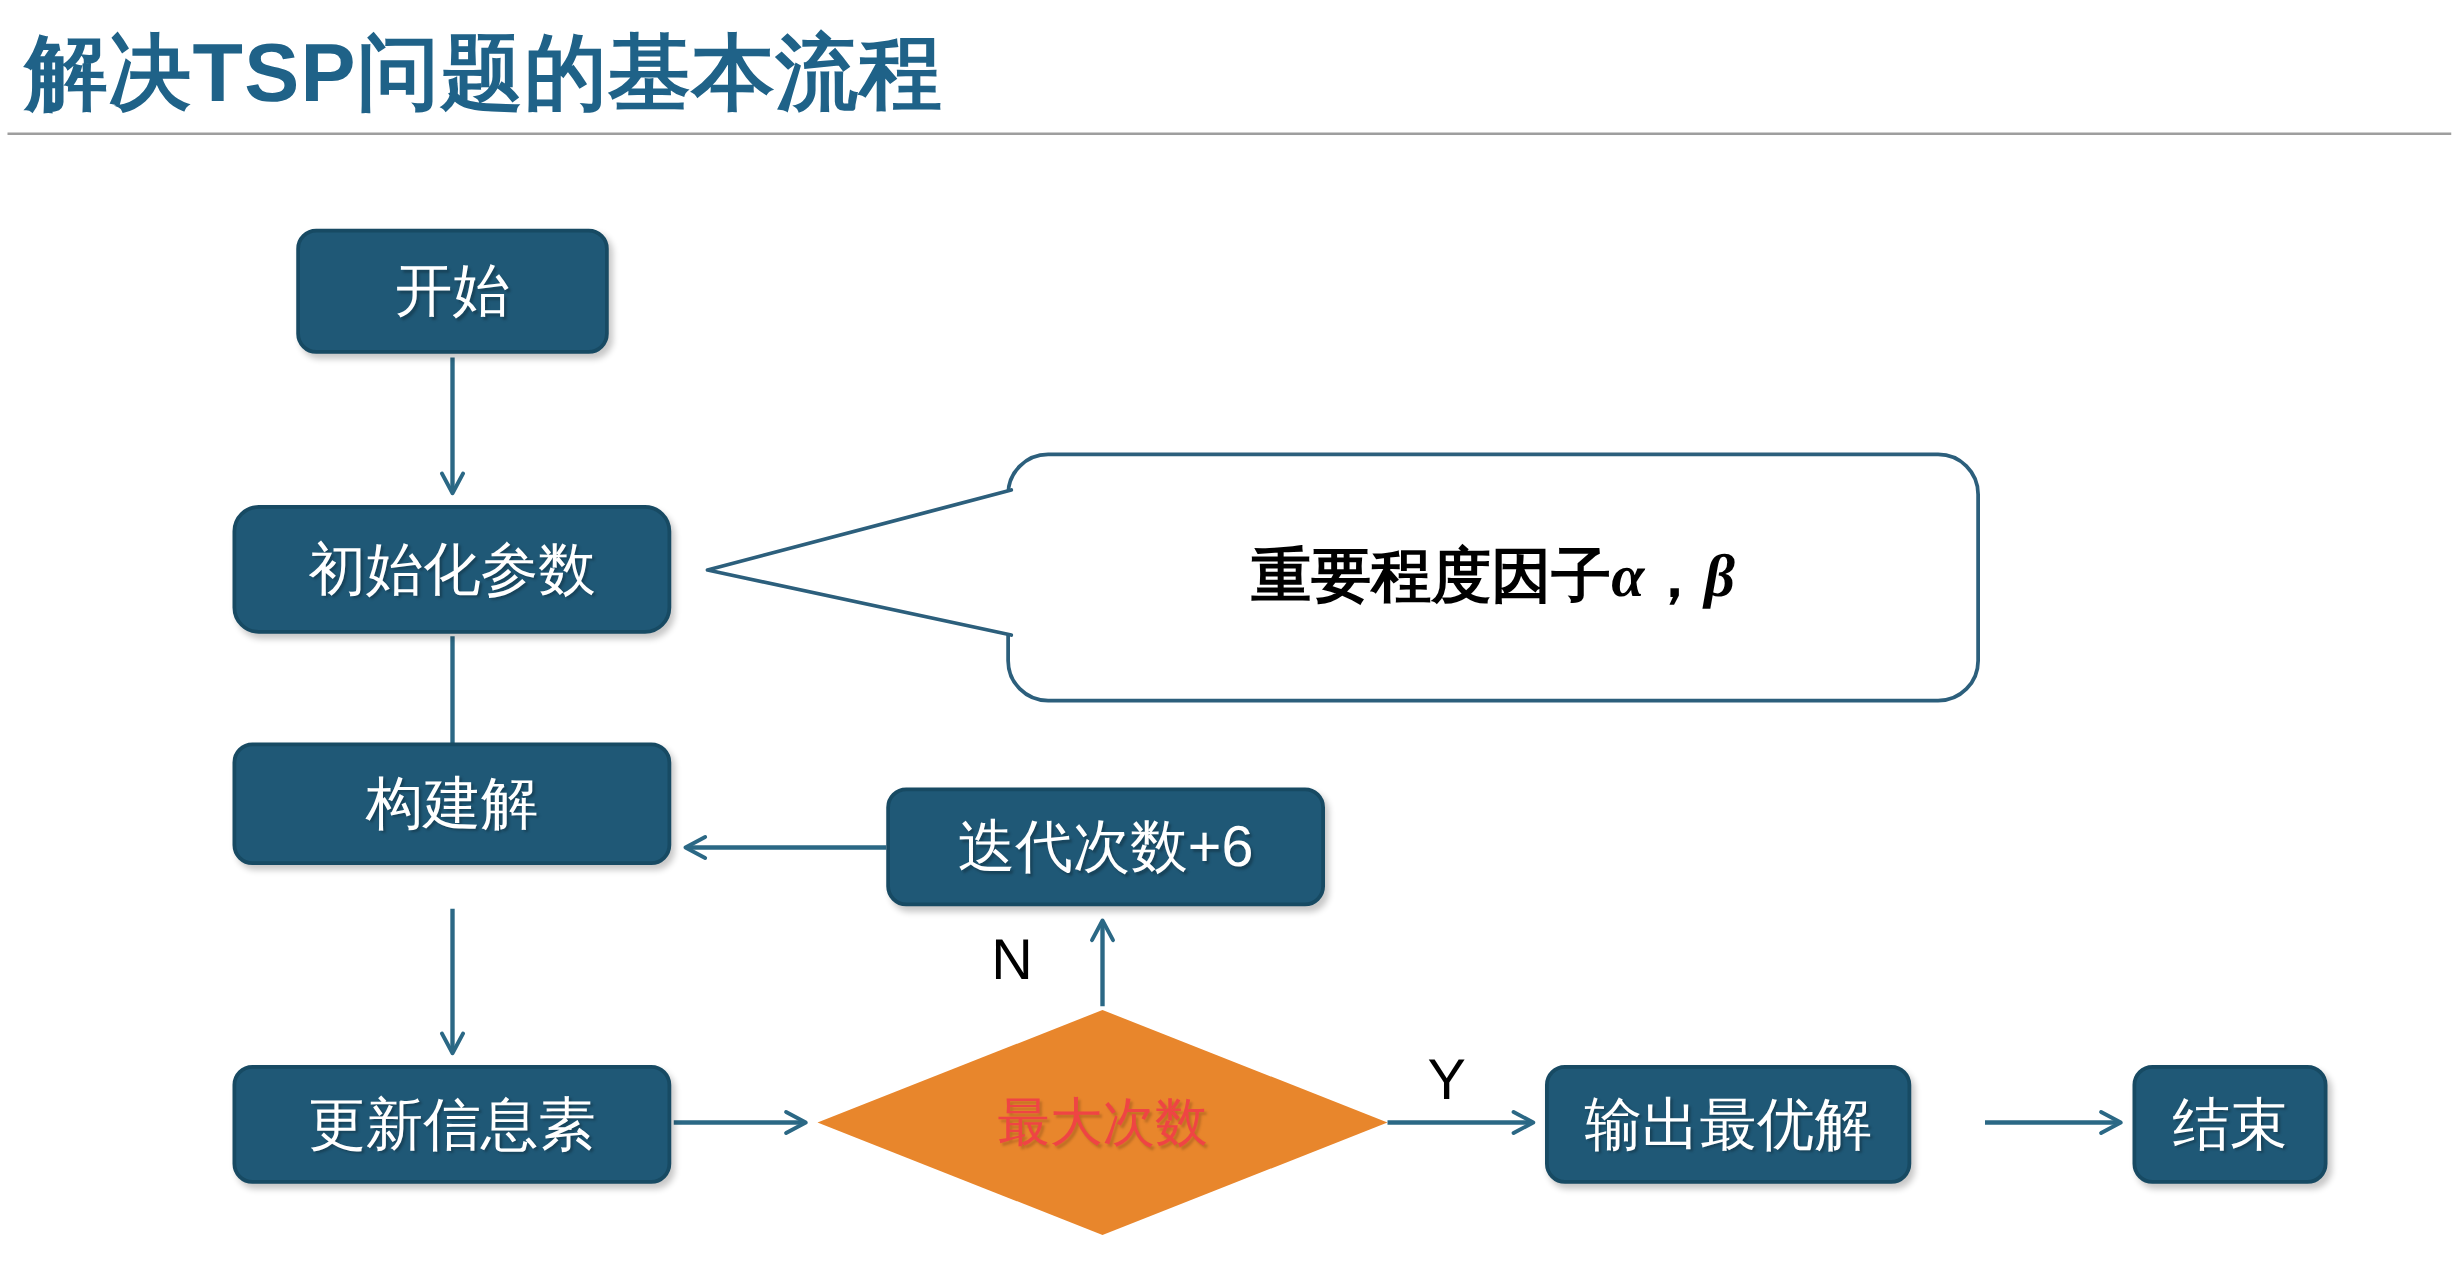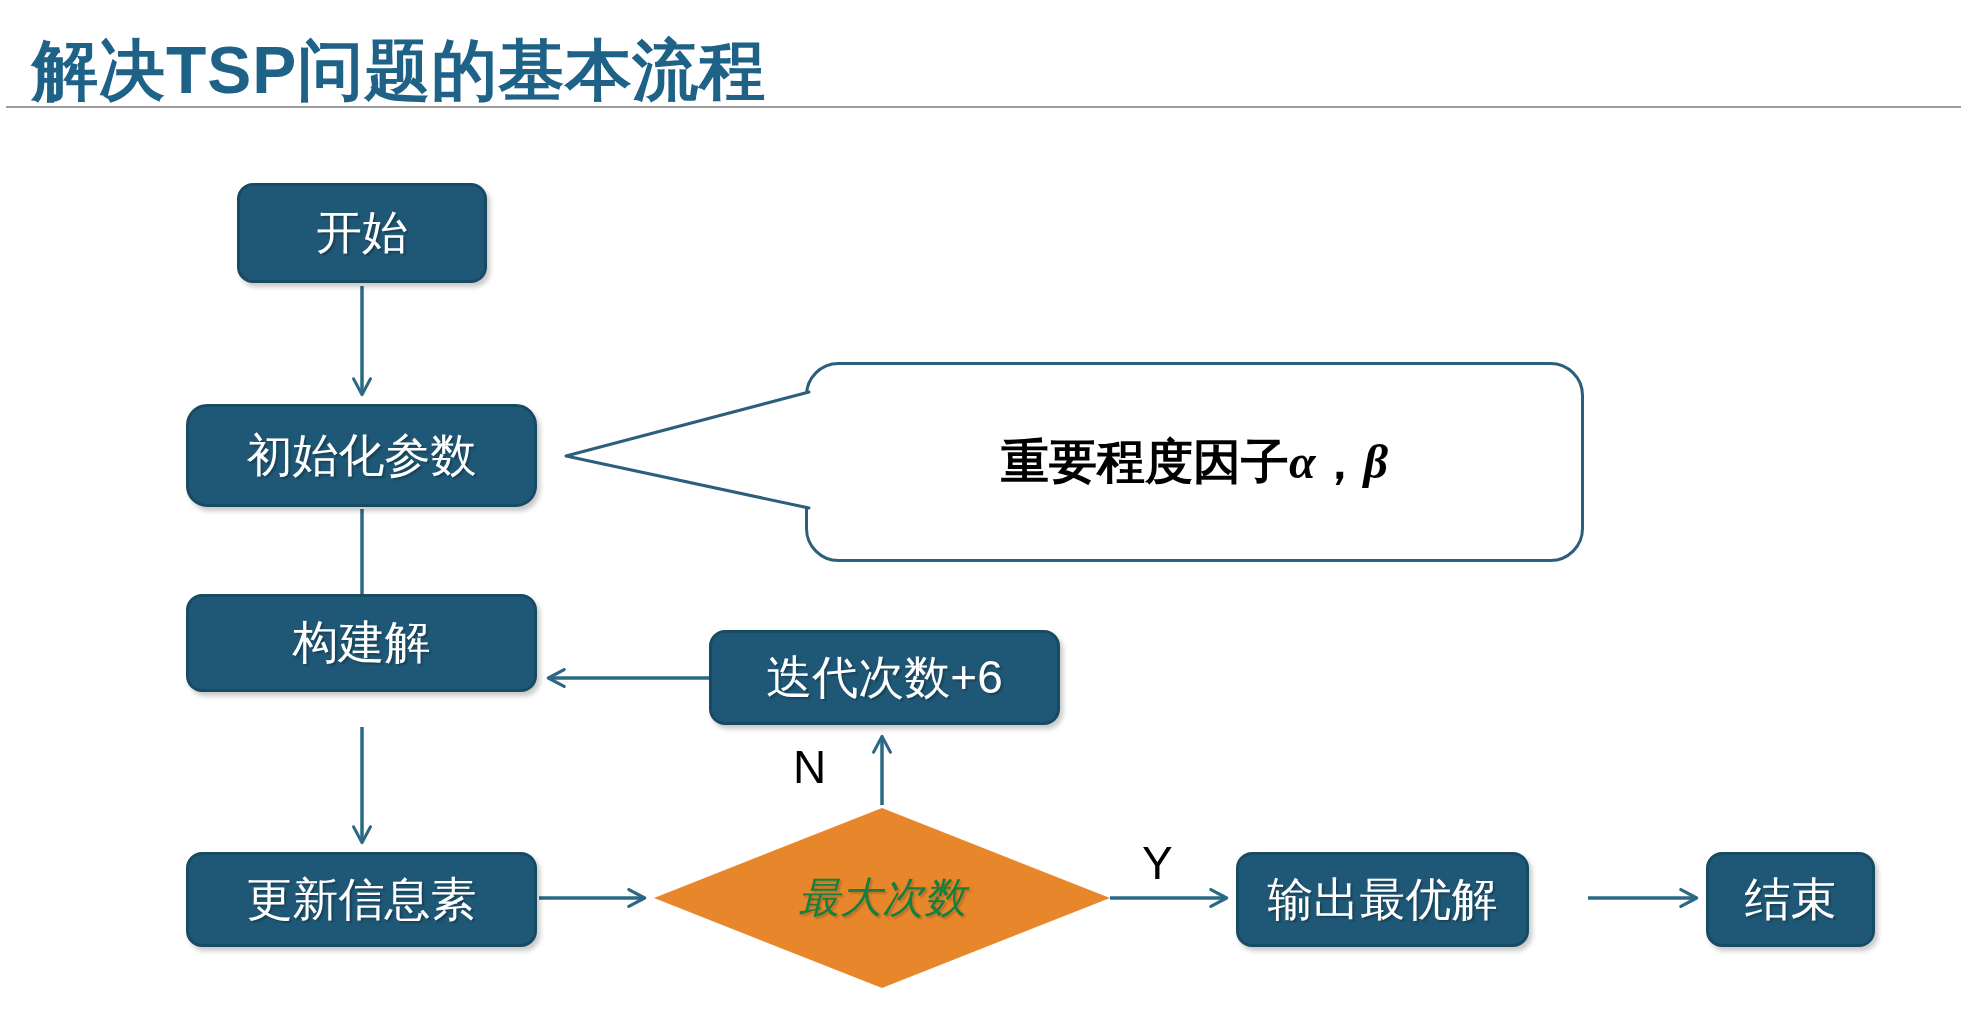--- a/index.html
+++ b/index.html
@@ -4,21 +4,21 @@
 <style>
   html,body{margin:0;padding:0;background:#ffffff;}
   .stage{
     position:relative;
     width:1967px;height:1016px;
     background:#ffffff;
     overflow:hidden;
     font-family:"Liberation Sans", sans-serif;
   }
   .slide-title{
-    position:absolute;left:20px;top:14px;margin:12px;
+    position:absolute;left:20px;top:14px;margin:0;
     font-size:66px;font-weight:bold;letter-spacing:1px;
     color:#1F6288;
   }
   .title-rule{
     position:absolute;left:6px;right:6px;top:106px;height:2px;
     background:#9E9E9E;
   }
   svg.canvas{position:absolute;left:0;top:0;}
   .node{
     position:absolute;
@@ -30,27 +30,26 @@
     color:#ffffff;font-size:46px;
     text-shadow:2px 2px 2px rgba(0,0,0,0.25);
     box-shadow:3px 4px 5px rgba(0,0,0,0.22);
   }
   .node-start    {left:237px; top:183px; width:250px; height:100px;}
   .node-init     {left:186px; top:404px; width:351px; height:103px;border-radius:21px;}
   .node-construct{left:186px; top:594px; width:351px; height:98px;}
   .node-iterate  {left:709px; top:630px; width:351px; height:95px;}
   .node-update   {left:186px; top:852px; width:351px; height:95px;}
   .node-output   {left:1236px;top:852px; width:293px; height:95px;}
-  .node-end      {left:1706px;top:852px; width:169px; height:95px;}
+  .node-end      {left:1706px;top:852px; width:156px; height:95px;}
   .decision-label{
     position:absolute;left:654px;top:808px;width:456px;height:180px;
     display:flex;align-items:center;justify-content:center;
-    color:#15803d;font-size:42px;
+    color:#ef4444;font-size:42px;
     text-shadow:2px 2px 2px rgba(0,0,0,0.18);
-    font-style:italic;
   }
   .callout-text{
     position:absolute;left:806px;top:362px;width:777px;height:200px;
     display:flex;flex-direction:column;align-items:center;justify-content:center;
     color:#000000;font-size:48px;font-weight:bold;line-height:86px;
   }
   .callout-line{white-space:nowrap;}
   .greek{font-family:"Liberation Serif", serif;font-style:italic;}
   .edge-label{
     position:absolute;color:#000000;font-size:46px;

